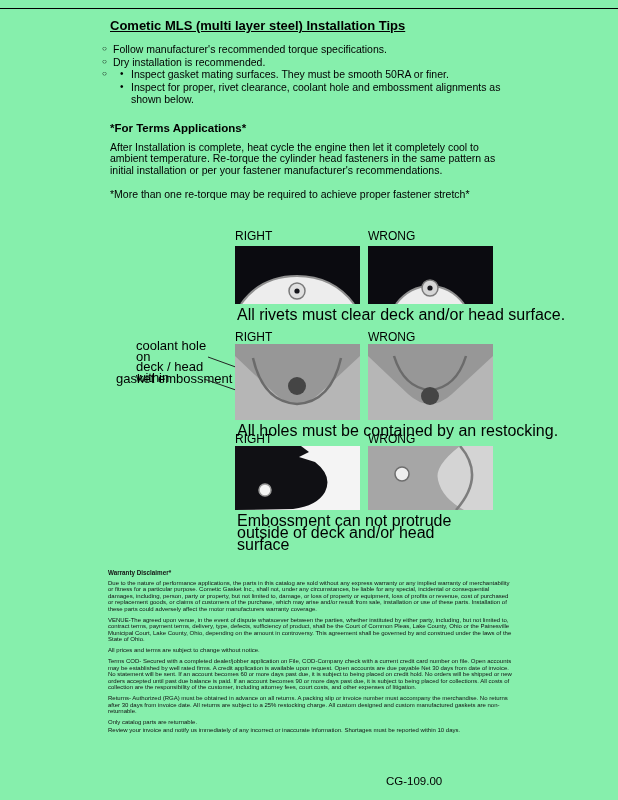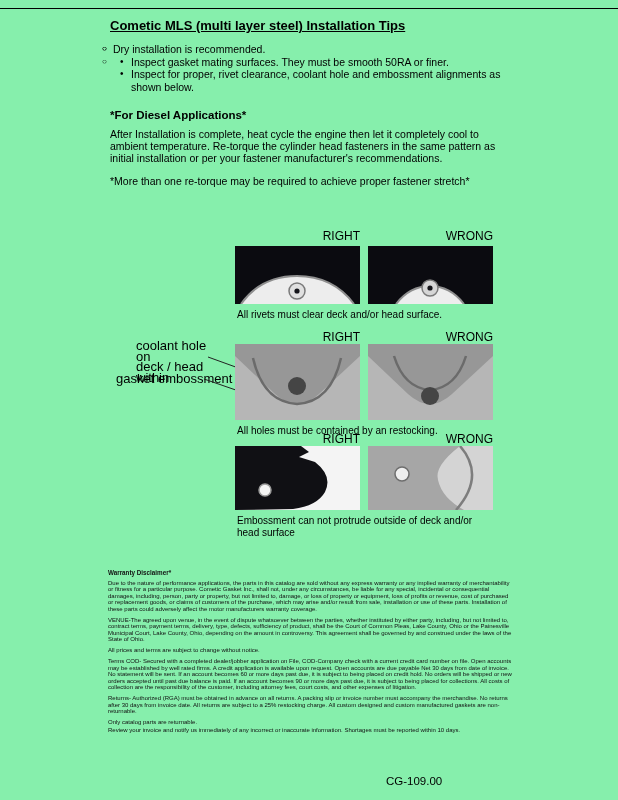--- a/index.html
+++ b/index.html
@@ -15,24 +15,24 @@
   .tips{list-style:none;margin:0;padding:0;font-size:10.5px;line-height:12.5px;}
   .tips li{position:relative;padding-left:11px;}
   .tips li .marker{position:absolute;left:0;top:0;font-size:8px;line-height:12.5px;}
   .tips li.sub{margin-left:18px;}
   .tips li.sub .marker{font-size:10px;}
   .diesel-head{font-size:11.5px;font-weight:bold;margin:16px 0 8px 8px;}
   .para{font-size:10.5px;line-height:11.8px;margin:0 0 10px 8px;width:402px;}
   .note{margin-top:12px;}
 
   
-  .dlabel{position:absolute;width:125px;text-align:right;font-size:12px;}
+  .dlabel{position:absolute;width:125px;text-align:left;font-size:12px;}
   .dpanel{position:absolute;width:125px;}
   .dpanel svg{display:block;width:100%;height:100%;}
-  .dcaption{position:absolute;font-size:10px;line-height:12px;}
+  .dcaption{position:absolute;font-size:16px;line-height:12px;}
   .callout{position:absolute;font-size:13px;line-height:10.5px;}
   .callout-lines{position:absolute;left:200px;top:345px;width:100px;height:60px;}
 
   
   .warranty{position:absolute;left:108px;top:570px;width:404px;font-size:6px;line-height:6.5px;color:#111;}
   .warranty p{margin:0 0 4.5px 0;}
   .warranty .w-head{font-weight:bold;font-size:6.3px;margin-bottom:3px;}
   .warranty .tight{margin-bottom:1px;}
 
   .page-code{position:absolute;left:386px;top:775px;font-size:11.5px;}
@@ -41,39 +41,40 @@
 <body>
 
 <div class="page">
   <div class="top-rule"></div>
 
   <div class="content">
     <h1 class="title">Cometic MLS (multi layer steel) Installation Tips</h1>
     <ul class="tips">
       <li>
         <span class="marker">○</span>
+        <span>Follow manufacturer's recommended torque specifications.</span>
       </li>
       <li>
         <span class="marker">○</span>
         <span>Dry installation is recommended.</span>
       </li>
       <li>
         <span class="marker">○</span>
       </li>
       <li class="sub">
         <span class="marker">•</span>
         <span>Inspect gasket mating surfaces.  They must be smooth 50RA or finer.</span>
       </li>
       <li class="sub">
         <span class="marker">•</span>
         <span>Inspect for proper, rivet clearance, coolant hole and embossment alignments as shown below.</span>
       </li>
     </ul>
 
-    <h2 class="diesel-head">*For Diesel Applications*</h2>
+    <h2 class="diesel-head">*For Terms Applications*</h2>
     <p class="para">After Installation is complete, heat cycle the engine then let it completely cool to ambient temperature. Re-torque the cylinder head fasteners in the same pattern as initial installation or per your fastener manufacturer's recommendations.</p>
     <p class="para note">*More than one re-torque may be required to achieve proper fastener stretch*</p>
   </div>
 
   <div class="dlabel" style="left:235px;top:229px;">RIGHT</div>
   <div class="dlabel" style="left:368px;top:229px;">WRONG</div>
 
   <div class="dpanel" style="left:235px;top:246px;height:58px;">
     <svg viewBox="0 0 125 58" preserveAspectRatio="none">
       <rect width="125" height="58" fill="#0b0b10"></rect>

